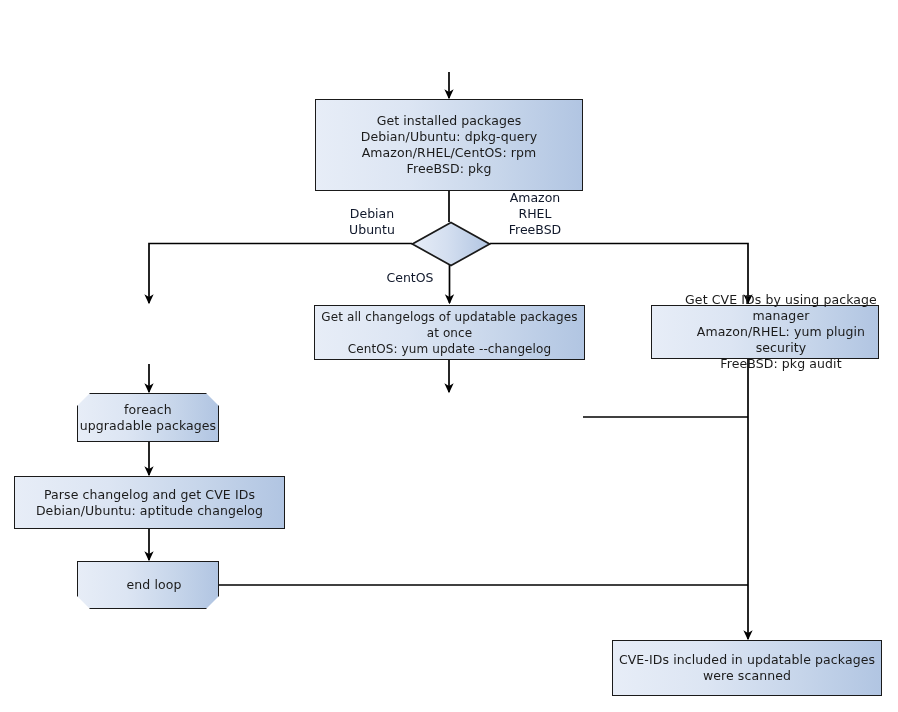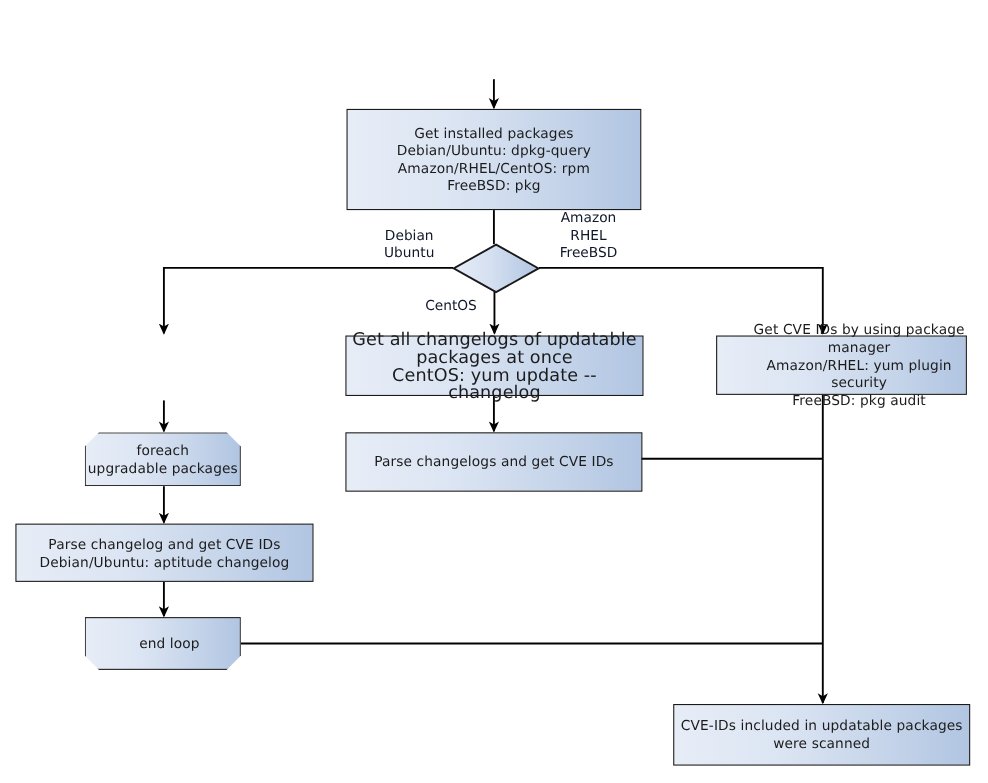--- a/index.html
+++ b/index.html
@@ -131,39 +131,36 @@
   <div class="edge-label" style="left:334px; top:206px; width:76px; text-align:center;">Debian
 Ubuntu</div>
 
   <div class="edge-label" style="left:492px; top:190px; width:86px; text-align:center;">Amazon
 RHEL
 FreeBSD</div>
 
   <div class="edge-label" style="left:379px; top:270px; width:62px; text-align:center;">CentOS</div>
 
 
-  <div class="node process" style="left:314px; top:305px; width:271px; height:55px; font-size:16px;">
+  <div class="node process" style="left:314px; top:305px; width:271px; height:55px; font-size:12px;">
     <span>Get all changelogs of updatable packages at once
 CentOS: yum update --changelog</span>
   </div>
 
   <div class="node process" style="left:651px; top:305px; width:228px; height:54px;padding-left:32px;">
     <span>Get CVE IDs by using package manager
 Amazon/RHEL: yum plugin security
 FreeBSD: pkg audit</span>
   </div>
 
   <div class="node loop-start" style="left:77px; top:393px; width:142px; height:49px;align-items:center;">
     <span>foreach
 upgradable  packages</span>
   </div>
 
-  <div class="node process" style="left:314px; top:393px; width:270px; height:54px;">
-    <span>Parse changelogs and get CVE IDs</span>
-  </div>
 
   <div class="node process" style="left:14px; top:476px; width:271px; height:53px;">
     <span>Parse changelog and get  CVE IDs
 Debian/Ubuntu: aptitude changelog</span>
   </div>
 
   <div class="node loop-end" style="left:77px; top:561px; width:142px; height:48px;">
     <span>end loop</span>
   </div>
 

